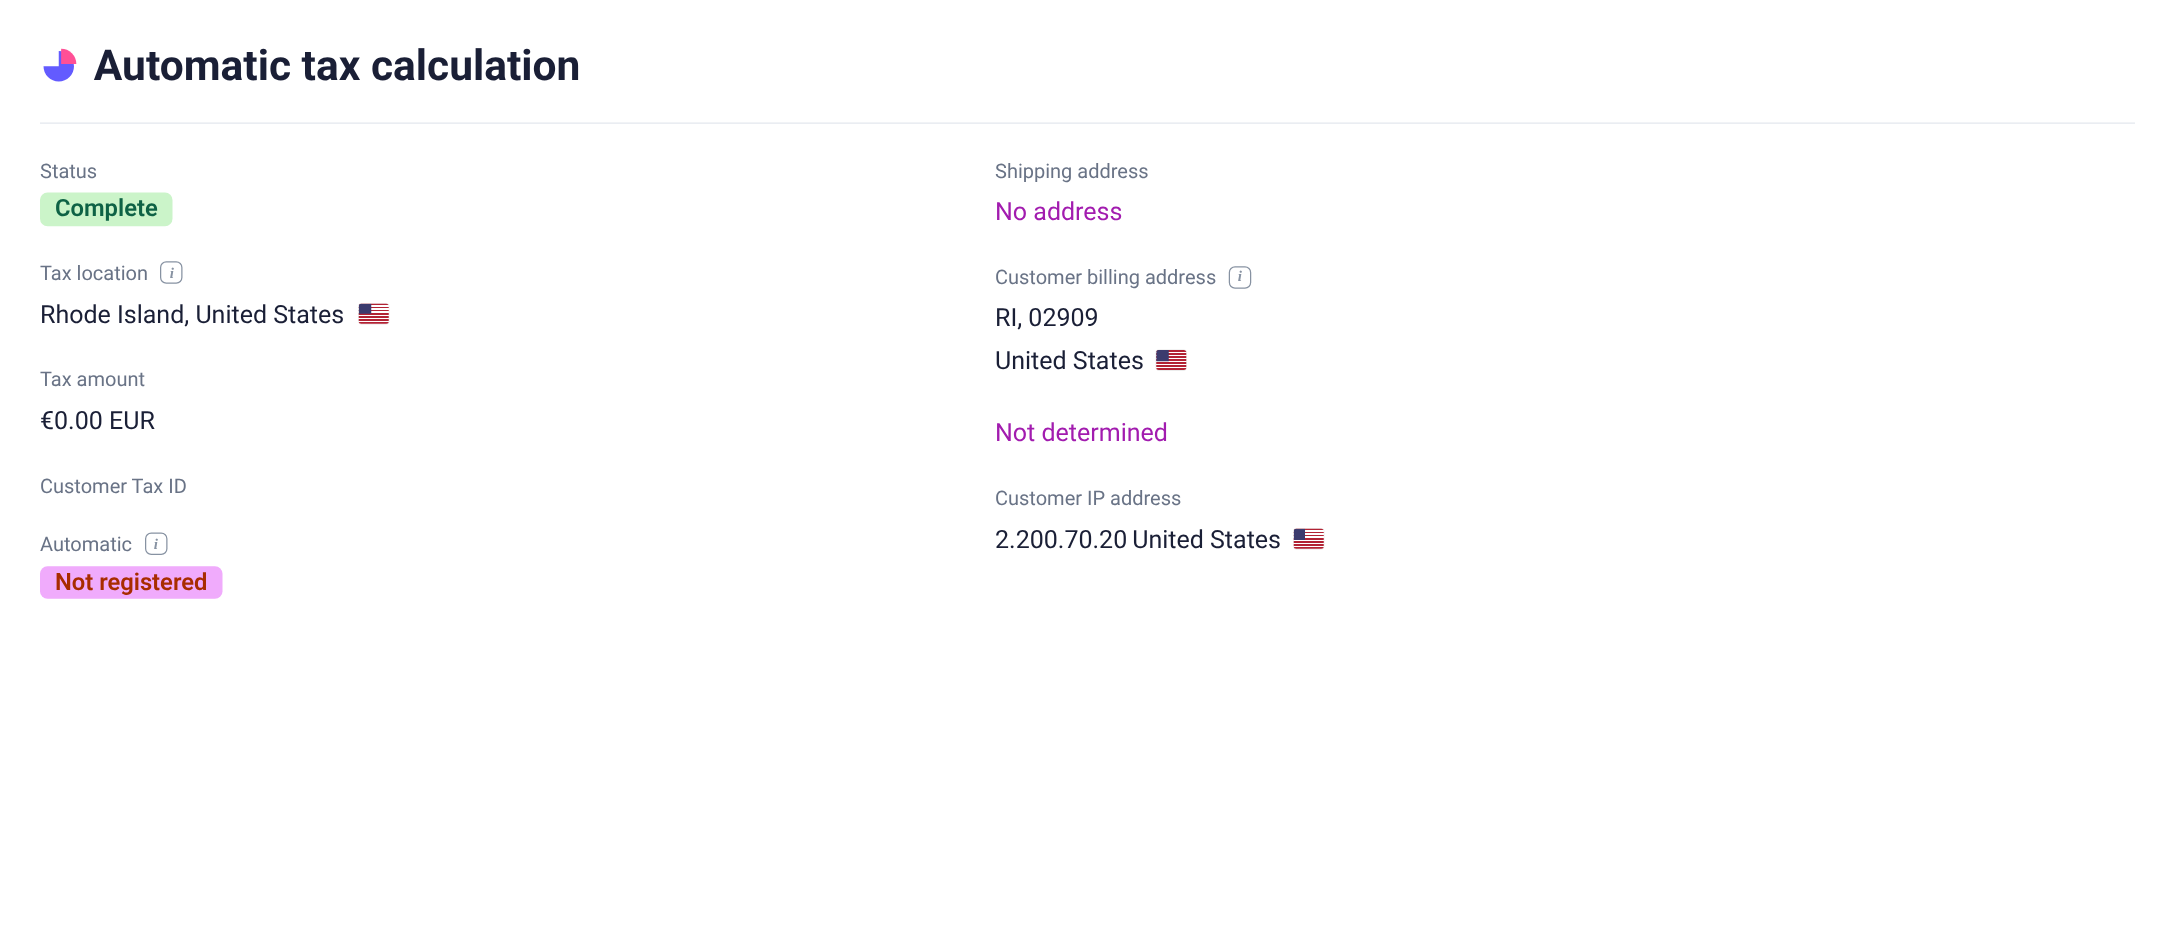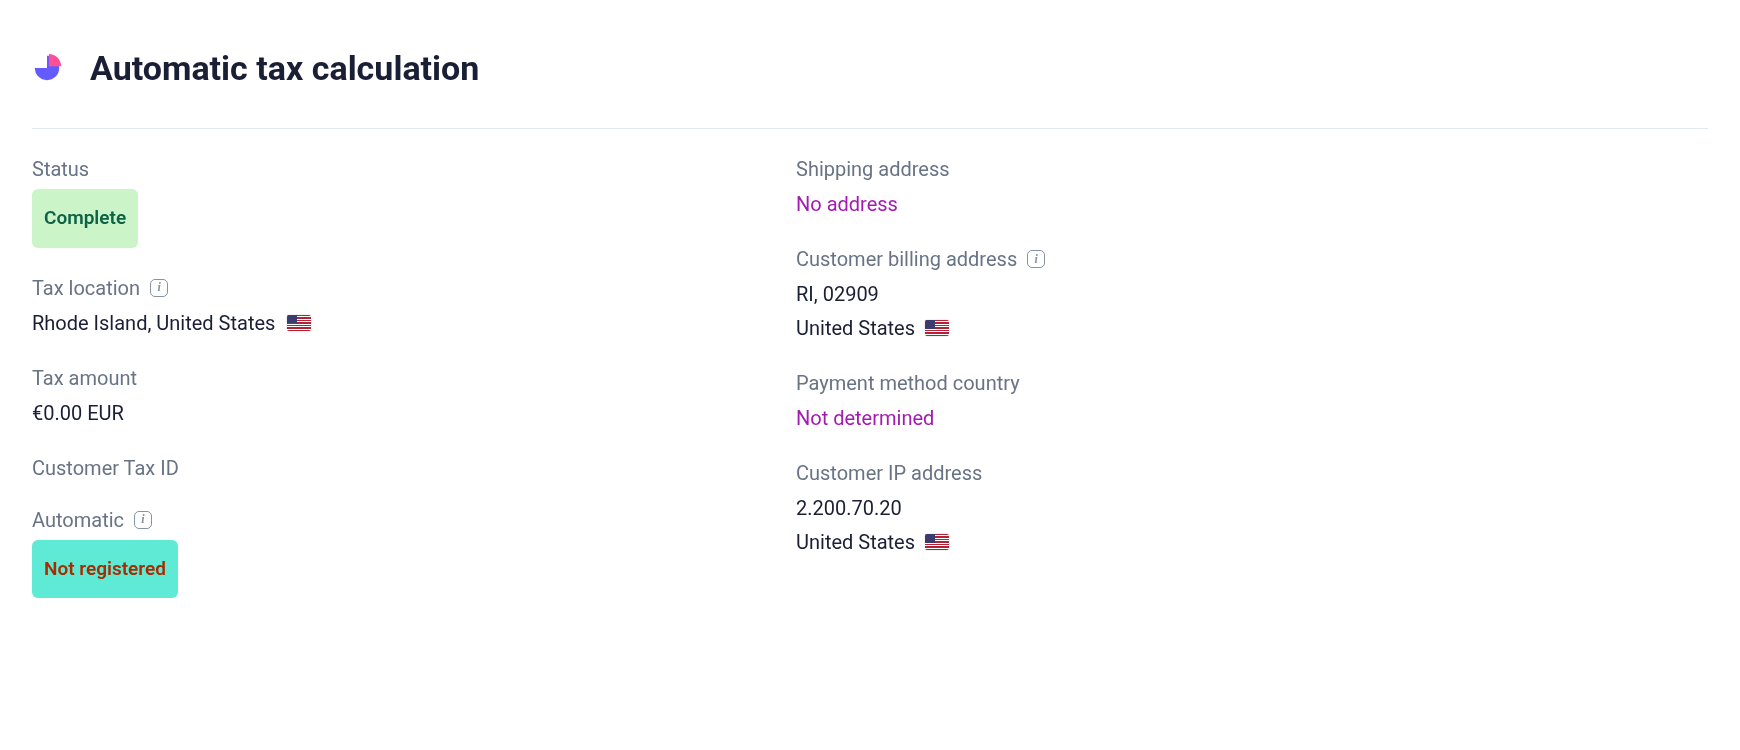--- a/index.html
+++ b/index.html
@@ -23,39 +23,39 @@
   .header-icon {
     width: 30px;
     height: 30px;
     position: relative;
     flex-shrink: 0;
   }
   .header-title {
     font-size: 34px;
     font-weight: 700;
     color: #1a1f36;
-    margin: 16px;
+    margin: 1px;
   }
   .content {
     display: flex;
     gap: 64px;
     padding-top: 28px;
   }
   .col-left {
     flex: 1;
     max-width: 700px;
   }
   .col-right {
     flex: 0 0 420px;
   }
   .field {
     margin-bottom: 28px;
   }
   .field-label {
-    font-size: 20px;
+    font-size: 16px;
     color: #697386;
     margin-bottom: 8px;
     display: flex;
     align-items: center;
     gap: 10px;
   }
   .field-value {
     font-size: 20px;
     color: #1a1f36;
     line-height: 1.5;
@@ -67,32 +67,32 @@
   .field-value.muted {
     color: #a21caf;
   }
   .value-line {
     display: flex;
     align-items: center;
     gap: 10px;
   }
   .badge {
     display: inline-block;
-    padding: 16px 12px;
+    padding: 0 12px;
     border-radius: 6px;
     font-size: 19px;
     font-weight: 600;
     line-height: 1.4;
   }
   .badge-green {
     background: #cbf4c9;
     color: #0e6245;
   }
   .badge-yellow {
-    background: #5eead4;
+    background: #f0abfc;
     color: #a82c00;
   }
   .info-icon {
     width: 18px;
     height: 18px;
     border: 1.6px solid #8792a2;
     border-radius: 5px;
     display: inline-flex;
     align-items: center;
     justify-content: center;
@@ -214,27 +214,26 @@
         <div class="field-value" style="flex-direction:column; align-items:flex-start; gap:4px;">
           <div>RI, 02909</div>
           <div class="value-line">
             <span>United States</span>
             <span class="flag flag-us"></span>
           </div>
         </div>
       </div>
 
       <div class="field">
-        <div class="field-label">Payment method country</div>
         <div class="field-value muted">Not determined</div>
       </div>
 
       <div class="field">
         <div class="field-label">Customer IP address</div>
-        <div class="field-value" style="flex-direction:column; align-items:flex-start; gap:4px;text-align:right;">
+        <div class="field-value" style="flex-direction:row; align-items:flex-start; gap:4px;text-align:right;">
           <div>2.200.70.20</div>
           <div class="value-line">
             <span>United States</span>
             <span class="flag flag-us"></span>
           </div>
         </div>
       </div>
 
     </div>
 

